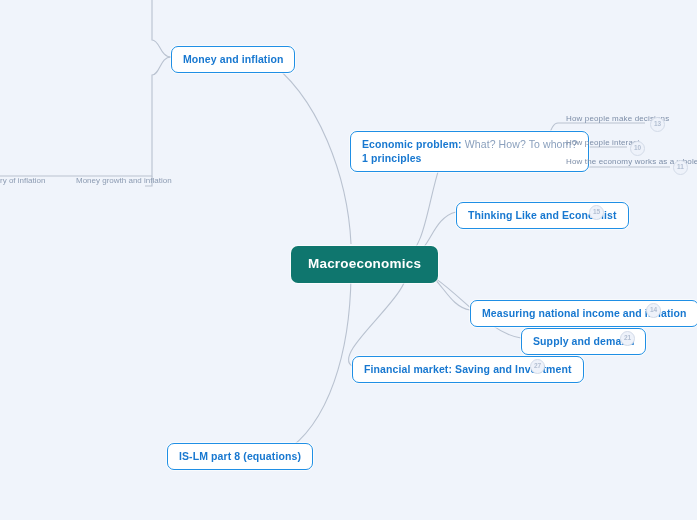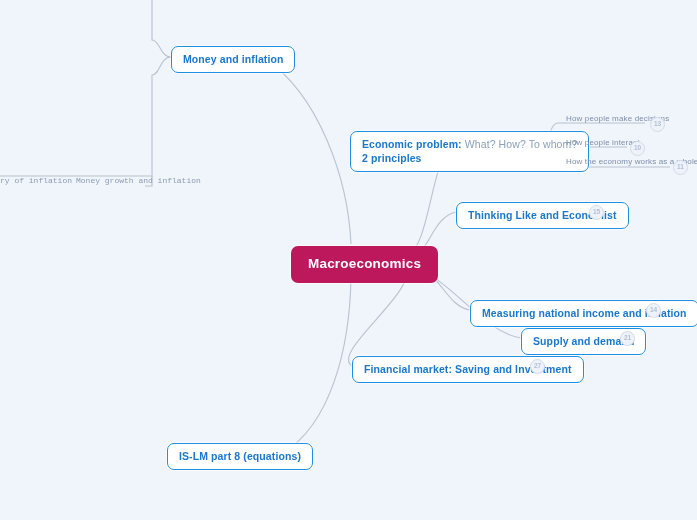--- a/index.html
+++ b/index.html
@@ -46,21 +46,21 @@
     color: #1878d0;
     font-size: 10.5px;
     font-weight: bold;
     letter-spacing: 0.1px;
     line-height: 1.35;
     box-shadow: 0 0 0 1px rgba(255,255,255,0.6);
   }
 
   
   .hub {
-    background: #be185d;
+    background: #0f766e;
     border: none;
     border-radius: 7px;
     color: #ffffff;
     font-size: 13.5px;
     font-weight: bold;
     padding: 9px 17px 10px 17px;
     letter-spacing: 0.2px;
   }
 
   
@@ -94,21 +94,20 @@
     justify-content: center;
     line-height: 1;
   }
 
   
   .ghost-label {
     position: absolute;
     color: #8c9bb2;
     font-size: 8px;
     white-space: nowrap;
-    font-family: Liberation Mono, monospace;
   }
 </style>
 </head>
 <body>
 
 <div id="canvas">
 
   <svg id="edges" viewBox="0 0 697 520" xmlns="http://www.w3.org/2000/svg">
     <g fill="none" stroke="#b9c2d0" stroke-width="1.1">
 
@@ -148,21 +147,21 @@
 
   <div class="node" style="left:171px; top:46px;">
     <div class="node-box">Money and inflation</div>
   </div>
 
   <div class="node" style="left:350px; top:131px;">
     <div class="node-box">
       <span class="line-2">
         <span class="lbl-strong">Economic problem:</span><span class="lbl-soft"> What? How? To whom?</span>
       </span>
-      <span class="line-2 lbl-strong">2 principles</span>
+      <span class="line-2 lbl-strong">1 principles</span>
     </div>
   </div>
 
   <div class="subnode" style="left:566px; top:114px;">How people make decisions</div>
   <div class="badge" style="left:650px; top:117px;">13</div>
 
   <div class="subnode" style="left:566px; top:138px;">How people interact</div>
   <div class="badge" style="left:630px; top:141px;">10</div>
 
   <div class="subnode" style="left:566px; top:157px;">How the economy works as a whole</div>

